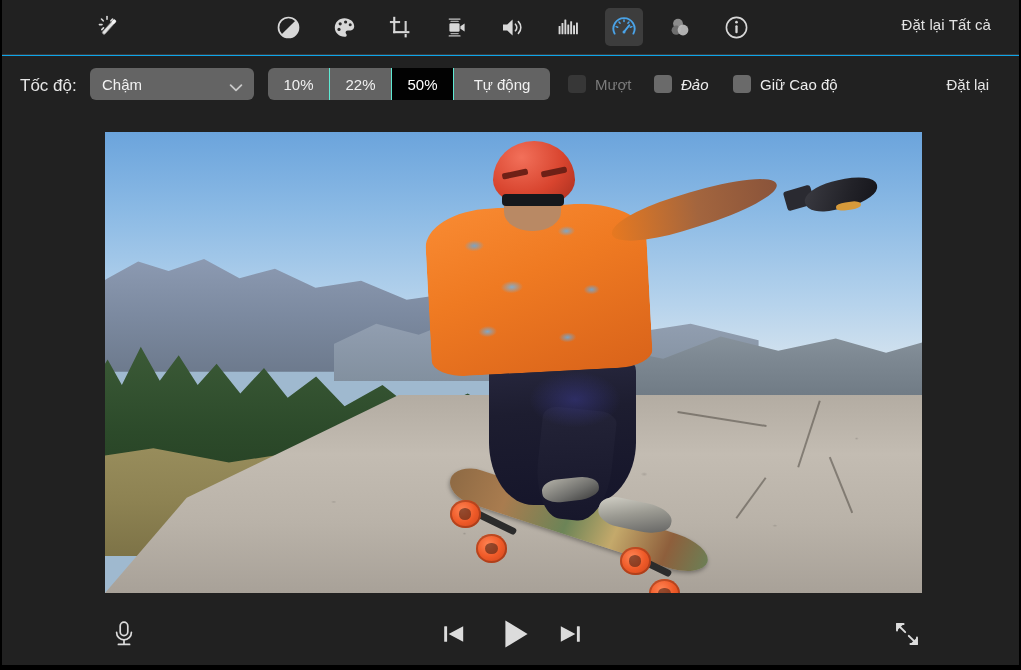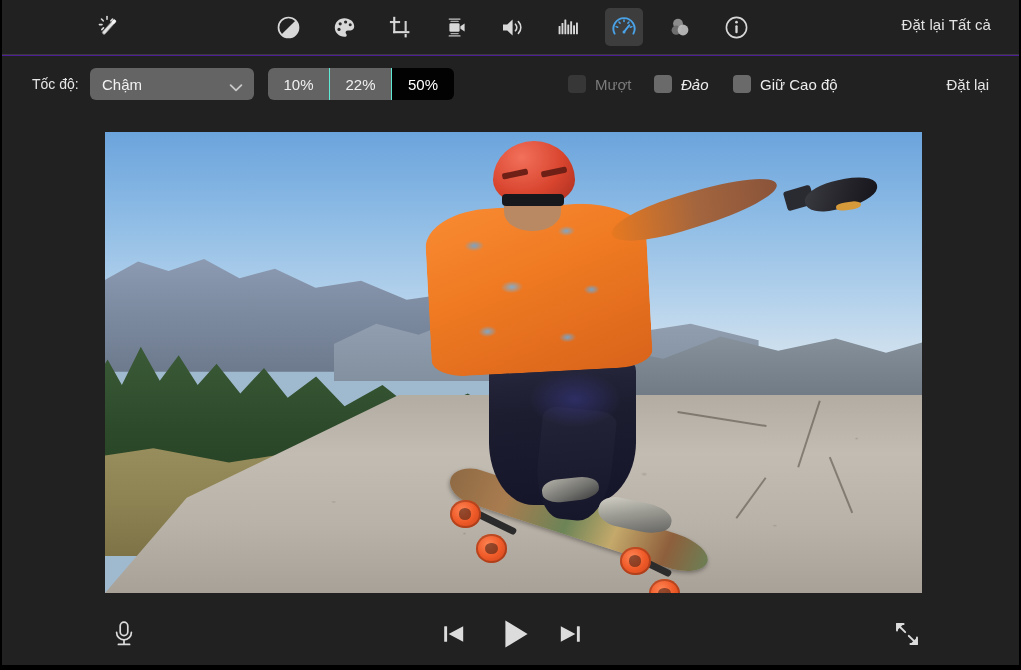--- a/index.html
+++ b/index.html
@@ -11,21 +11,21 @@
     font-family: "Liberation Sans", sans-serif;
     overflow: hidden;
   }
 
   .window {
     position: absolute;
     left: 2px;
     top: 0px;
     width: 1017px;
     height: 665px;
-    background: #4c1d95;
+    background: #0ea5e9;
     overflow: hidden;
   }
 
   
   .toolbar {
     position: absolute;
     left: 0; top: 0;
     width: 1017px;
     height: 55px;
     background: #212121;
@@ -64,23 +64,22 @@
     left: 0; top: 56px;
     width: 1017px;
     height: 62px;
     background: #212121;
   }
 
   .speed-label {
     position: absolute;
     left: 18px;
     top: 20px;
-    font-size: 14px;
+    font-size: 17px;
     color: #e6e6e6;
-    margin-left: 12px;
   }
 
   .popup {
     position: absolute;
     left: 88px;
     top: 12px;
     width: 164px;
     height: 32px;
     background: #646464;
     border-radius: 6px;
@@ -542,20 +541,21 @@
         <svg width="14" height="10" viewBox="0 0 14 10">
           <path d="M1.6 2.2 L7 7.4 L12.4 2.2" fill="none" stroke="#c9c9c9" stroke-width="1.8" stroke-linecap="round" stroke-linejoin="round"></path>
         </svg>
       </span>
     </div>
 
     <div class="segmented">
       <div class="seg">10%</div>
       <div class="seg">22%</div>
       <div class="seg selected">50%</div>
+      <div class="seg wide">Tự động</div>
     </div>
 
     <div class="check-group disabled" style="left:566px;">
       <span class="cbox"></span>
       <span class="check-text">Mượt</span>
     </div>
 
     <div class="check-group" style="left:652px;font-style:italic;">
       <span class="cbox"></span>
       <span class="check-text">Đảo</span>

